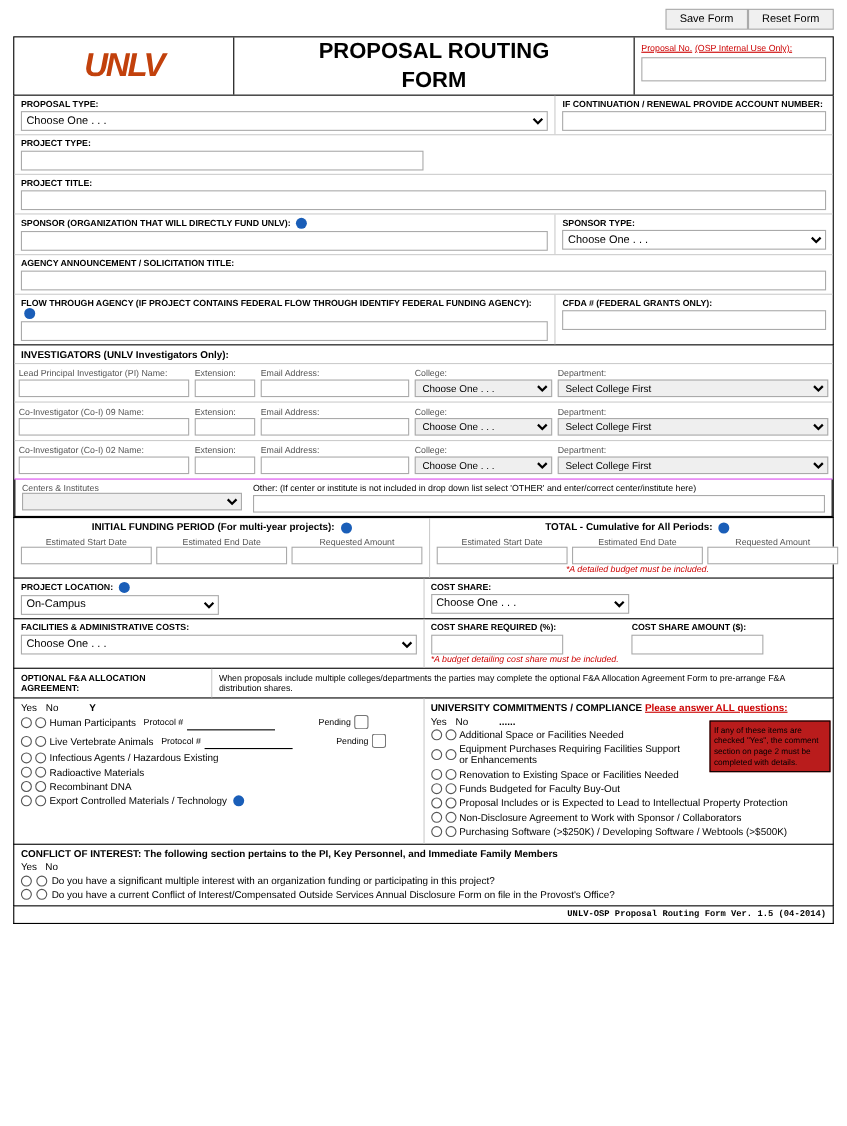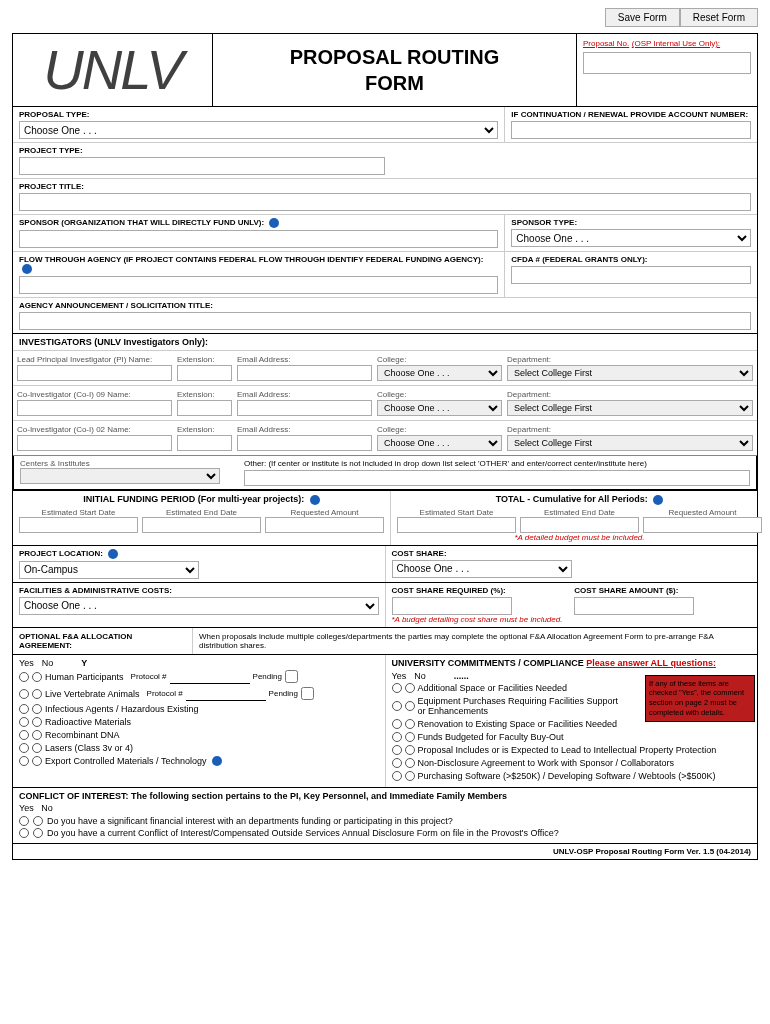--- a/index.html
+++ b/index.html
@@ -40,23 +40,23 @@
     }
     .logo-cell {
       width: 200px;
       border-right: 1px solid #000;
       padding: 8px;
       display: flex;
       align-items: center;
       justify-content: center;
     }
     .unlv-logo {
-      font-size: 56px;
-      font-weight: 400;
-      color: #404040;
+      font-size: 30px;
+      font-weight: 700;
+      color: #c2410c;
       font-style: italic;
       letter-spacing: -2px;
       line-height: 1;
     }
     .title-cell {
       flex: 1;
       display: flex;
       align-items: center;
       justify-content: center;
       border-right: 1px solid #000;
@@ -286,20 +286,21 @@
     .radio-btn {
       width: 10px;
       height: 10px;
       border: 1px solid #555;
       border-radius: 50%;
       display: inline-block;
       cursor: pointer;
     }
     .pending-label {
       font-size: 8px;
+      margin-left: 37px;
     }
     .protocol-input {
       width: 80px;
       height: 14px;
       border-bottom: 1px solid #000;
       border-top: none;
       border-left: none;
       border-right: none;
       font-size: 8px;
     }
@@ -335,28 +336,29 @@
     .footer-row {
       display: flex;
       justify-content: flex-end;
       border: 1px solid #000;
       border-top: none;
       padding: 3px 6px;
     }
     .footer-text {
       font-size: 8px;
       font-weight: bold;
+      font-family: Liberation Mono, monospace;
     }
     
     .centers-row {
       display: flex;
       border: 1px solid #000;
       border-top: none;
       padding: 3px 6px;
-      gap: 24px;
+      gap: 10px;
     }
     .centers-field {
       display: flex;
       flex-direction: column;
     }
     .centers-label {
       font-size: 8px;
       color: #555;
     }
     .centers-input {
@@ -466,36 +468,36 @@
       </div>
       <div class="field-block" style="flex:1;">
         <div class="field-label">SPONSOR TYPE:</div>
         <select class="field-select">
           <option>Choose One . . .</option>
         </select>
       </div>
     </div>
 
     <div class="section-row">
+      <div class="field-block">
+        <div class="field-label">AGENCY ANNOUNCEMENT / SOLICITATION TITLE:</div>
+        <input class="field-input" type="text" style="">
+      </div>
+    </div>
+
+    <div class="section-row">
       <div class="field-block border-right" style="flex:2;">
         <div class="field-label">
           <span>FLOW THROUGH AGENCY (If project contains federal flow through identify federal funding agency):</span>
           <span class="blue-dot"></span>
         </div>
         <input class="field-input" type="text" style="">
       </div>
       <div class="field-block" style="flex:1;">
         <div class="field-label">CFDA # (Federal Grants Only):</div>
-        <input class="field-input" type="text" style="">
-      </div>
-    </div>
-
-    <div class="section-row">
-      <div class="field-block">
-        <div class="field-label">AGENCY ANNOUNCEMENT / SOLICITATION TITLE:</div>
         <input class="field-input" type="text" style="">
       </div>
     </div>
   </div>
 
   <div class="inv-section">
     <div class="inv-header">INVESTIGATORS (UNLV Investigators Only):</div>
 
     <div class="inv-row" style="border-bottom:1px solid #ccc;">
       <div class="inv-field" style="width:160px;">
@@ -722,25 +724,20 @@
         <span class="radio-btn"></span>
         <span>Radioactive Materials</span>
       </div>
 
       <div class="compliance-row">
         <span class="radio-btn"></span>
         <span class="radio-btn"></span>
         <span>Recombinant DNA</span>
       </div>
 
-      <div class="compliance-row">
-        <span class="radio-btn"></span>
-        <span class="radio-btn"></span>
-        <span>Lasers (Class 3v or 4)</span>
-      </div>
 
       <div class="compliance-row">
         <span class="radio-btn"></span>
         <span class="radio-btn"></span>
         <span>Export Controlled Materials / Technology</span>
         <span class="blue-dot"></span>
       </div>
     </div>
 
     <div class="compliance-half" style="position:relative;">
@@ -802,21 +799,21 @@
 
   <div class="conflict-section">
     <div class="conflict-header">CONFLICT OF INTEREST: The following section pertains to the PI, Key Personnel, and Immediate Family Members</div>
     <div style="font-size:9px;margin-bottom:3px;">
       <span>Yes</span>&nbsp;&nbsp;
       <span>No</span>
     </div>
     <div class="conflict-row">
       <span class="radio-btn"></span>
       <span class="radio-btn"></span>
-      <span>Do you have a significant financial interest with an departments funding or participating in this project?</span>
+      <span>Do you have a significant multiple interest with an organization funding or participating in this project?</span>
     </div>
     <div class="conflict-row">
       <span class="radio-btn"></span>
       <span class="radio-btn"></span>
       <span>Do you have a current Conflict of Interest/Compensated Outside Services Annual Disclosure Form on file in the Provost's Office?</span>
     </div>
   </div>
 
   <div class="footer-row">
     <span class="footer-text">UNLV-OSP Proposal Routing Form Ver. 1.5 (04-2014)</span>

